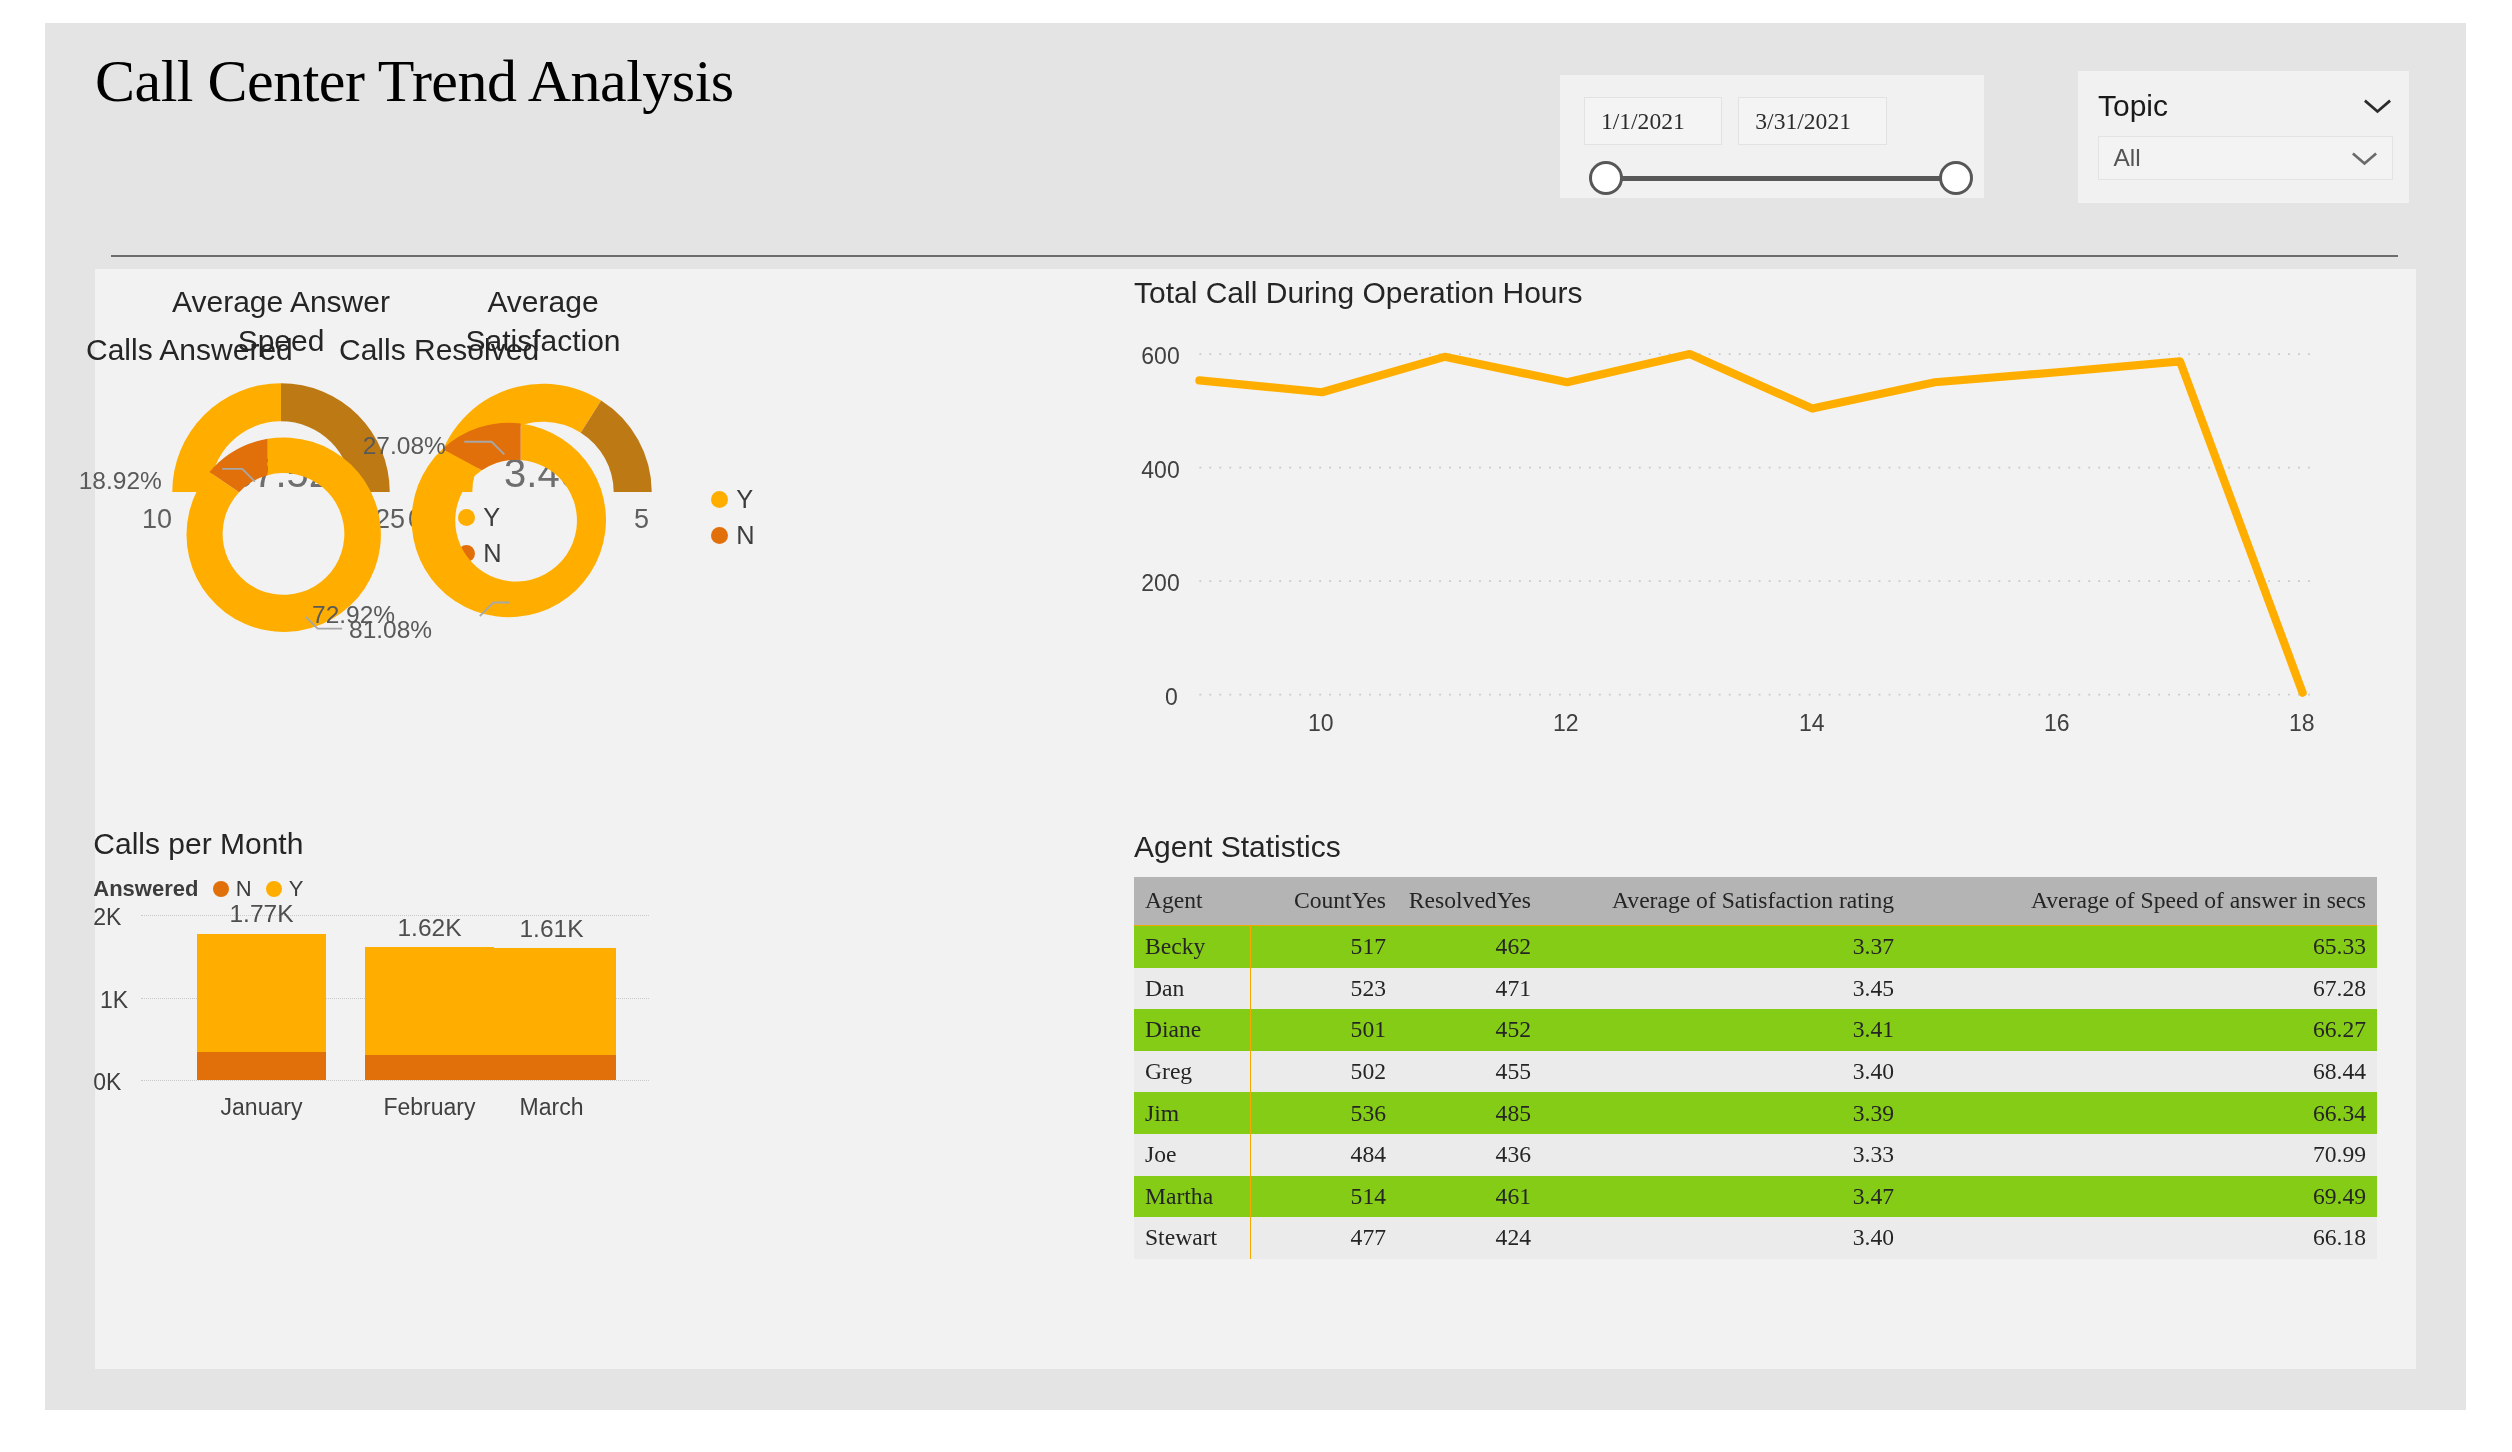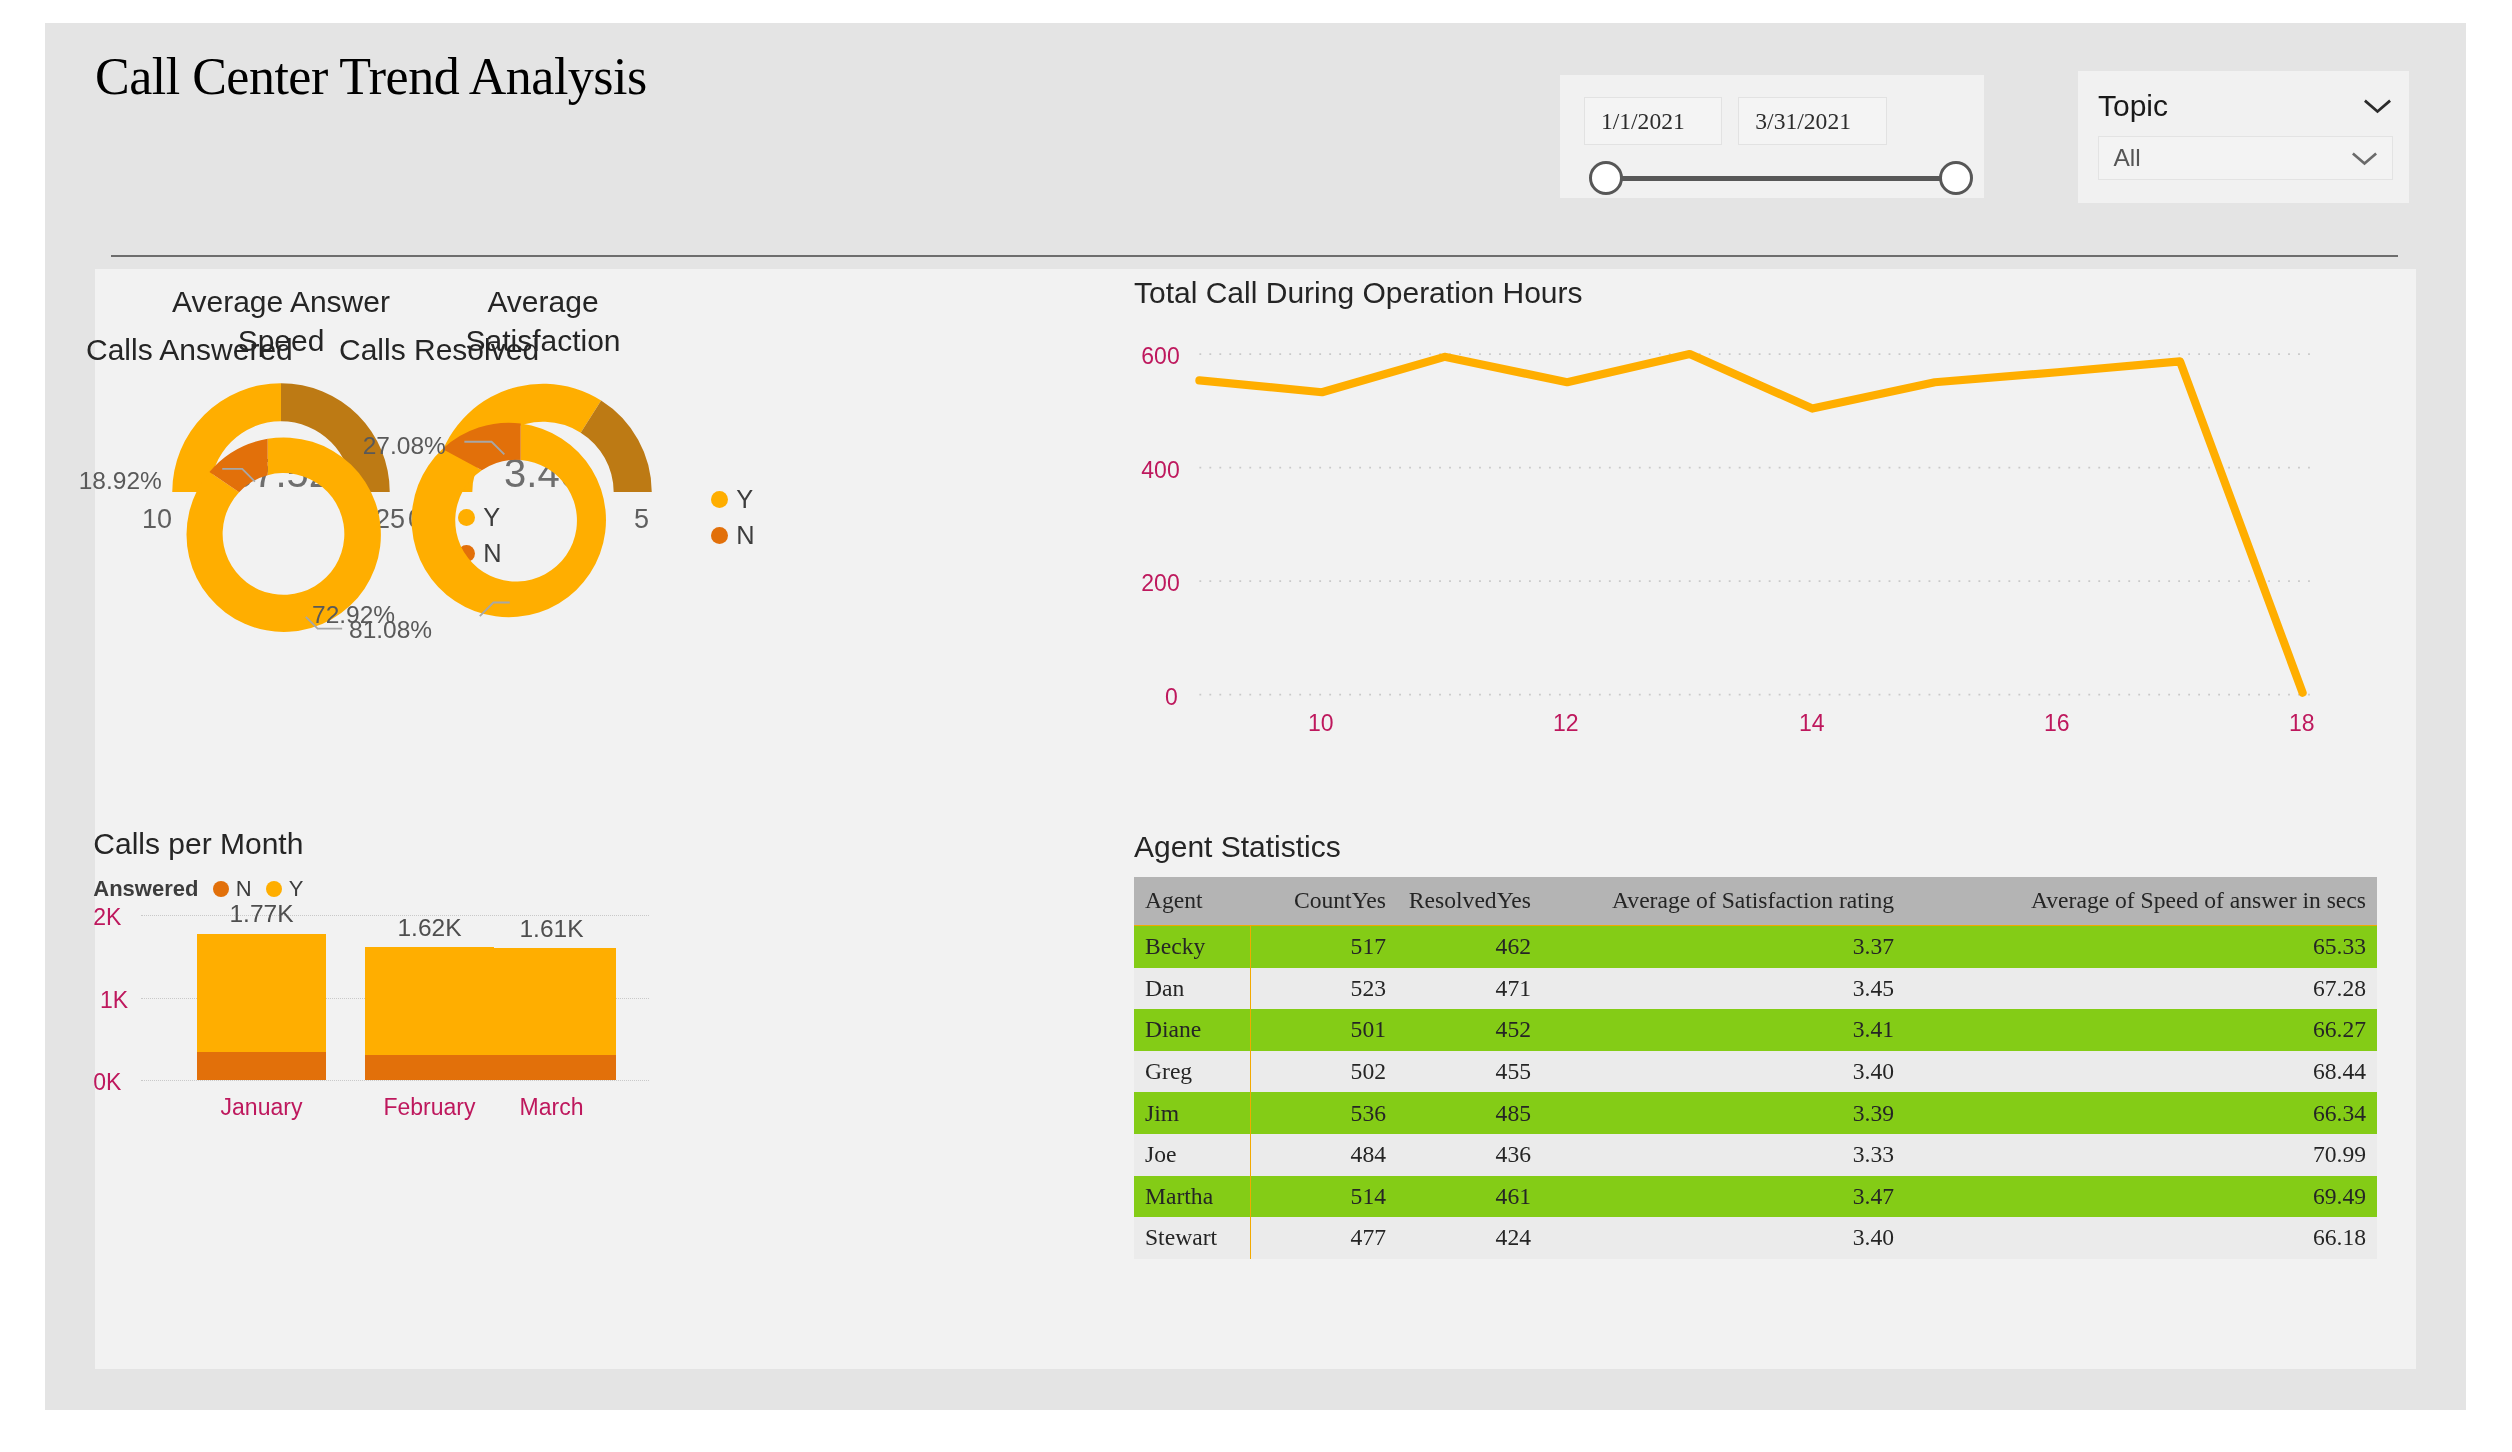--- a/index.html
+++ b/index.html
@@ -18,21 +18,21 @@
     left: 45px; top: 23px;
     width: 2421px; height: 1387px;
     background: #e4e4e4;
   }
 
   
   .page-title {
     position: absolute;
     left: 95px; top: 50px;
     font-family: "Liberation Serif", "DejaVu Serif", serif;
-    font-size: 52px;
+    font-size: 60px;
     line-height: 1.05;
     color: #000000;
     white-space: nowrap;
     letter-spacing: -0.5px;
   }
 
   .title-rule {
     position: absolute;
     left: 111px; top: 255px;
     width: 2287px; height: 1.8px;
@@ -192,21 +192,21 @@
     font-size: 22px; color: #3d3d3d; font-weight: bold;
   }
   .colchart-legend .lg-dot {
     width: 16.3px; height: 16.3px; border-radius: 50%;
     display: inline-block; margin: 0 6.4px 0 14.5px;
   }
   .colchart-legend .lg-txt { font-weight: normal; }
   .axis-y-lbl, .axis-x-lbl {
     position: absolute;
     font-family: "Liberation Sans", sans-serif;
-    font-size: 23px; color: #be185d; white-space: nowrap;
+    font-size: 23px; color: #404040; white-space: nowrap;
   }
   .bar-dlabel {
     position: absolute;
     font-family: "Liberation Sans", sans-serif;
     font-size: 24.5px; color: #4e4e4e;
     text-align: center; white-space: nowrap;
   }
   .gridline-dotted {
     position: absolute;
     height: 0;

